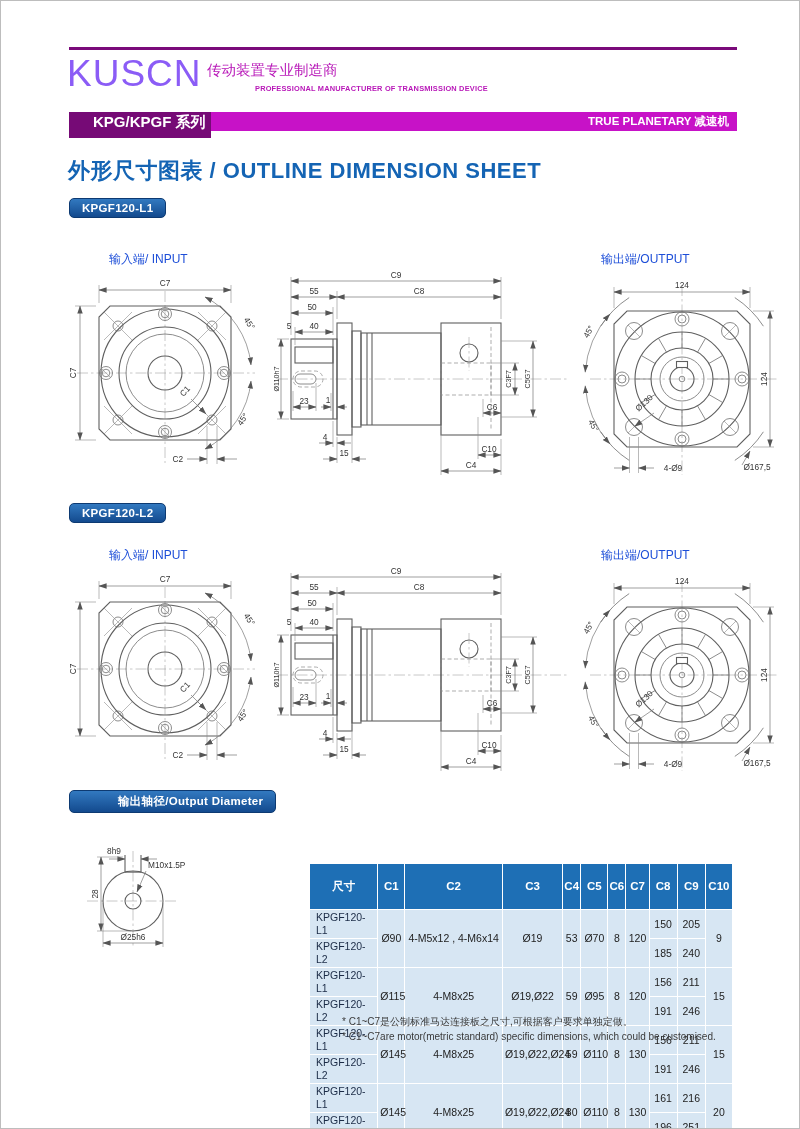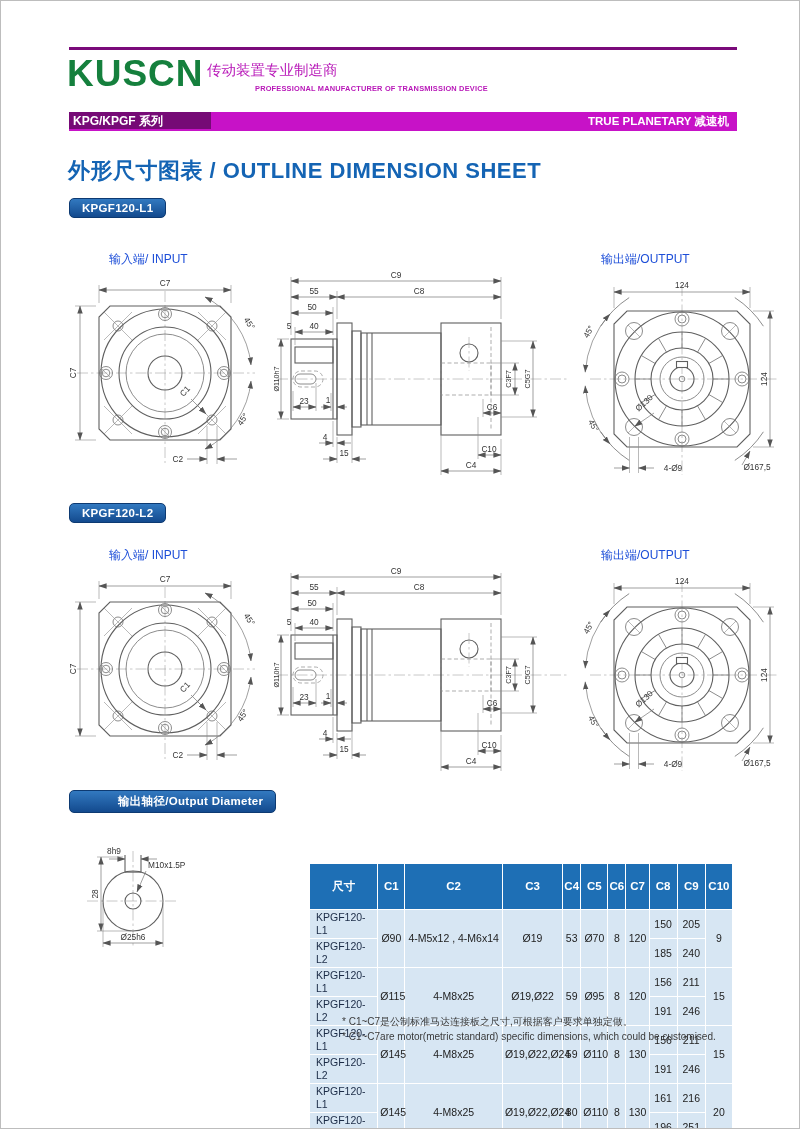--- a/index.html
+++ b/index.html
@@ -1,26 +1,26 @@
 <!DOCTYPE html>
 <html><head>
 <meta charset="utf-8">
 <style>
   html,body{margin:0;padding:0;background:#e8e8e8;}
   .page{position:relative;width:798px;height:1127px;background:#fff;border:1px solid #bdbdbd;
         font-family:"Liberation Sans",sans-serif;overflow:hidden;}
   .abs{position:absolute;}
   
   .rule{position:absolute;left:68px;top:46px;width:668px;height:3px;background:#7a0a7a;}
-  .logo{position:absolute;left:66px;top:52px;font-size:37px;font-weight:bold;color:#15803d;letter-spacing:1px;}
+  .logo{position:absolute;left:66px;top:52px;font-size:37px;font-weight:normal;color:#8b5cf6;letter-spacing:1px;}
   .tag-zh{position:absolute;left:206px;top:60px;font-size:14.5px;font-weight:normal;color:#b818b8;}
   .tag-en{position:absolute;left:206px;top:83px;font-size:7.4px;font-weight:bold;color:#b818b8;letter-spacing:.2px;padding-left:48px;}
   .banner{position:absolute;left:68px;top:111px;width:668px;height:19px;background:#c712c7;}
-  .banner-left{position:absolute;left:0;top:0;height:17px;width:142px;background:#760a76;color:#fff;
-               font-size:12px;font-weight:bold;line-height:19px;padding-left:4px;box-sizing:border-box;}
+  .banner-left{position:absolute;left:0;top:0;height:26px;width:142px;background:#760a76;color:#fff;
+               font-size:15px;font-weight:bold;line-height:19px;padding-left:24px;box-sizing:border-box;}
   .banner-right{position:absolute;right:8px;top:0;line-height:19px;color:#fff;font-weight:bold;font-size:11.5px;text-align:right;}
   .title{position:absolute;left:67px;top:155px;font-size:22px;font-weight:bold;color:#1464b4;letter-spacing:.5px;}
   .badge{position:absolute;background:linear-gradient(#3279c0,#134a8e);color:#fff;font-size:11.5px;font-weight:bold;
          padding:3px 12px;border-radius:5px;border:1px solid #0d3a72;letter-spacing:.3px;}
   .dlabel{position:absolute;font-size:12px;color:#1d4ed8;}
   .drw{position:absolute;}
   
   svg text{font-family:"Liberation Sans",sans-serif;fill:#333;}
   .dim{font-size:8.3px;}
   .dims{font-size:7.2px;}

